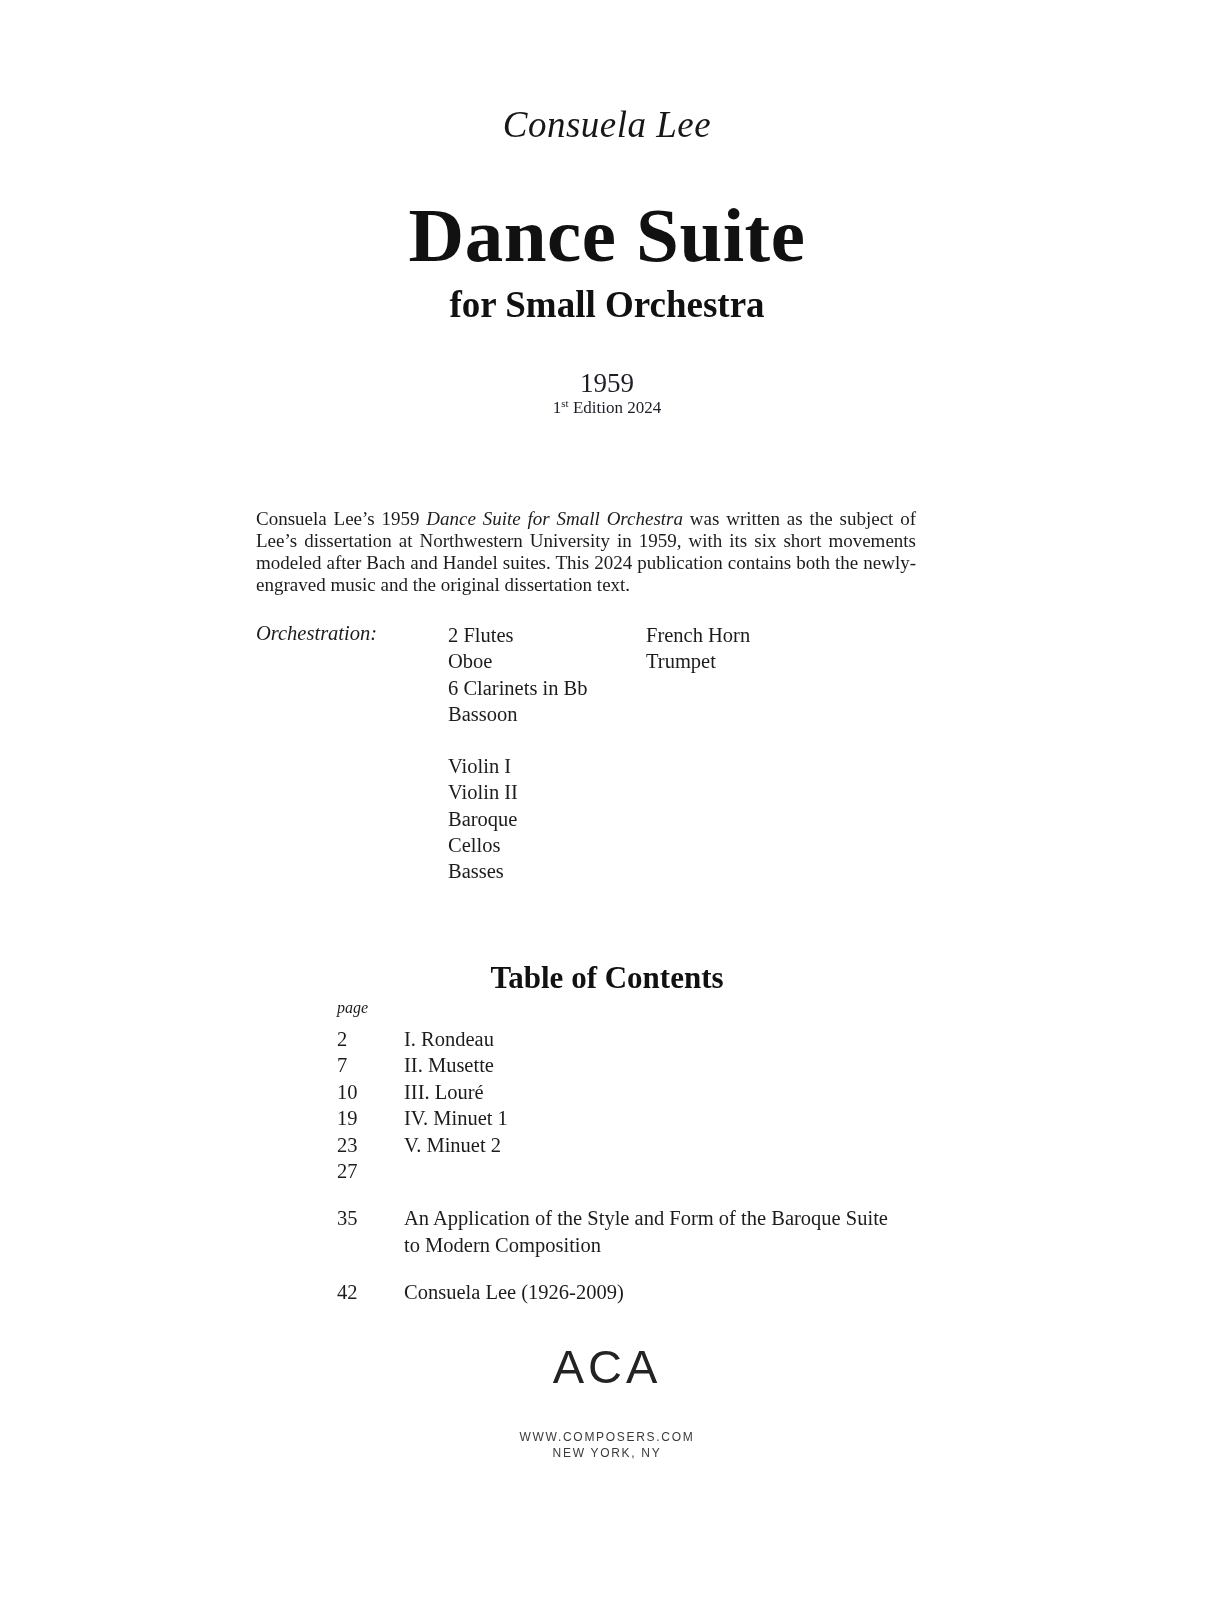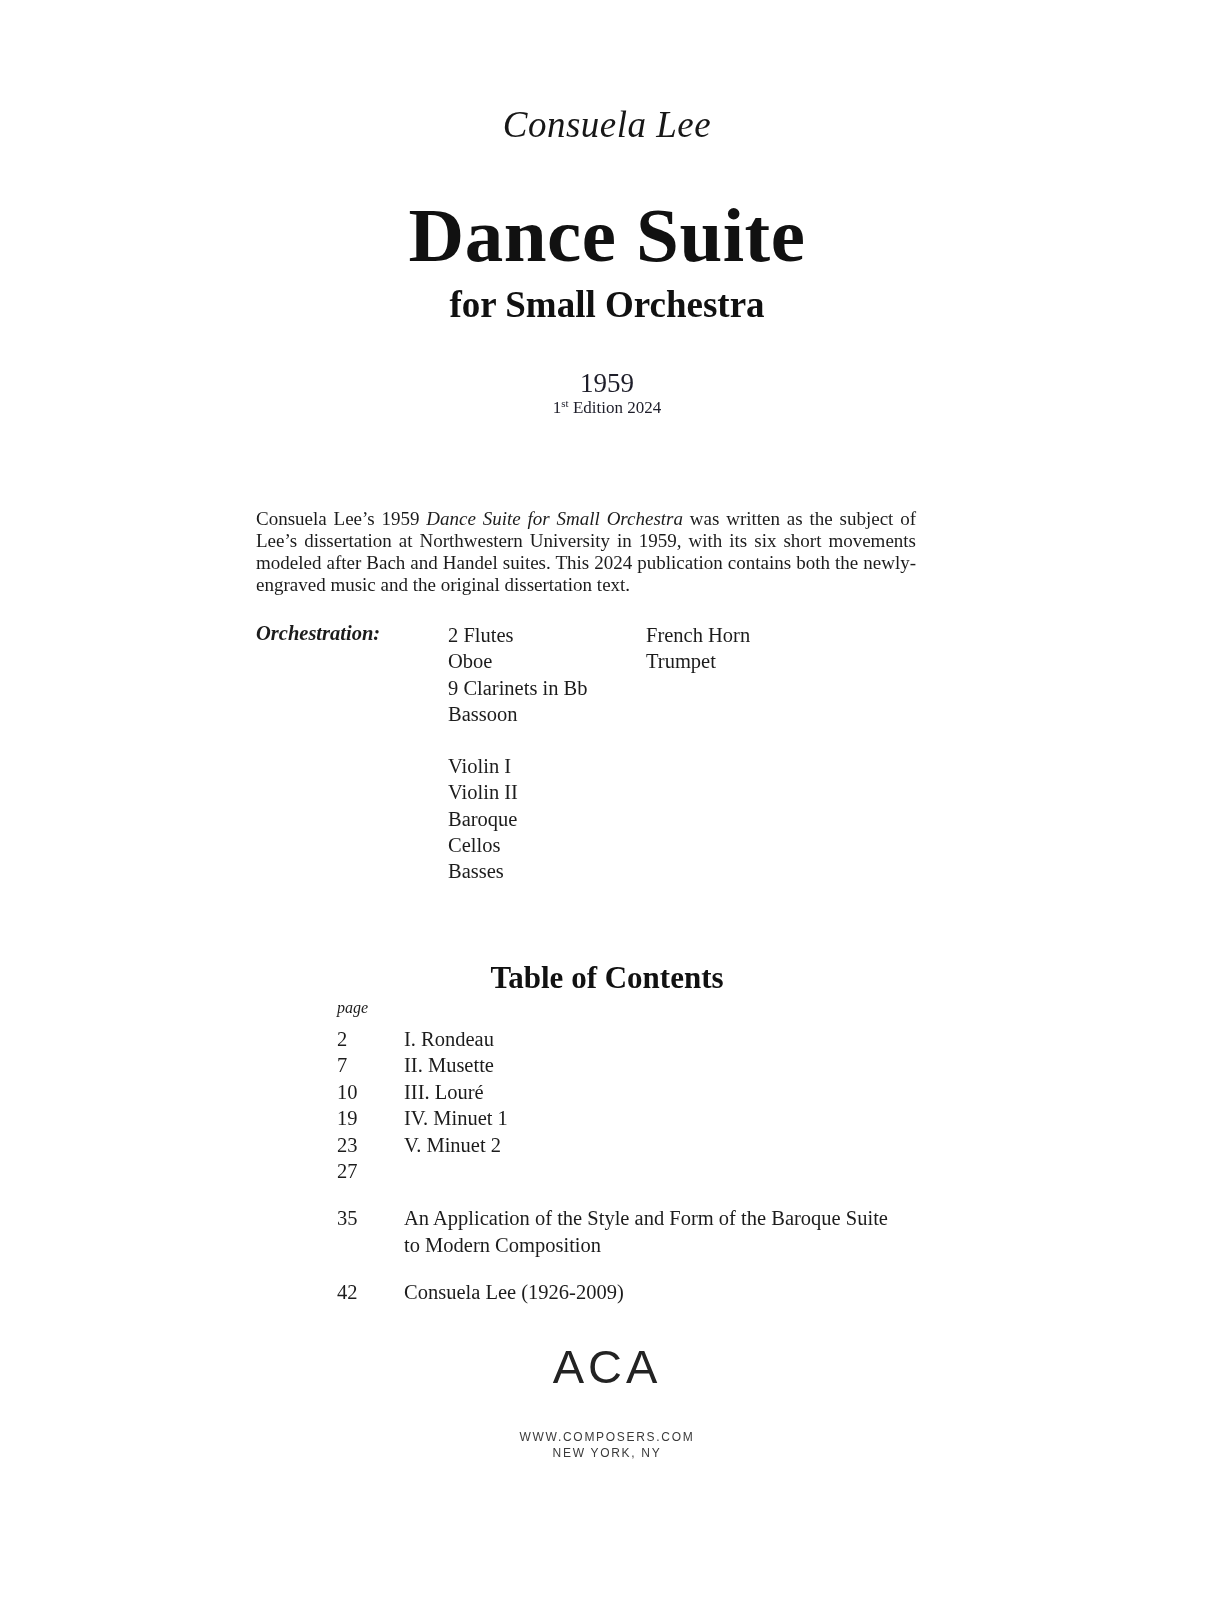--- a/index.html
+++ b/index.html
@@ -93,21 +93,20 @@
   }
   .blurb .it { font-style: italic; }
 
   
   .orch-label {
     position: absolute;
     left: 256px; top: 622px;
     font-style: italic;
     font-size: 20.5px;
     color: #1c1c1c;
-    font-weight: bold;
   }
   .orch-col {
     position: absolute;
     font-size: 20.5px;
     line-height: 26.3px;
     color: #1c1c1c;
   }
   .orch-col.c1 { left: 448px; top: 622px; }
   .orch-col.c2 { left: 646px; top: 622px; }
   .orch-col .gap { height: 26px; }
@@ -199,21 +198,21 @@
   <div class="year">1959</div>
   <div class="edition"><span>1</span><sup>st</sup><span> Edition 2024</span></div>
 
   <p class="blurb"><span>Consuela Lee’s 1959 </span><span class="it">Dance Suite for Small Orchestra</span><span> was written as the subject of Lee’s dissertation at Northwestern University in 1959, with its six short movements modeled after Bach and Handel suites. This 2024 publication contains both the newly-engraved music and the original dissertation text.</span></p>
 
   <div class="orch-label">Orchestration:</div>
 
   <div class="orch-col c1">
     <div>2 Flutes</div>
     <div>Oboe</div>
-    <div>9 Clarinets in Bb</div>
+    <div>6 Clarinets in Bb</div>
     <div>Bassoon</div>
     <div class="gap"></div>
     <div>Violin I</div>
     <div>Violin II</div>
     <div>Baroque</div>
     <div>Cellos</div>
     <div>Basses</div>
   </div>
 
   <div class="orch-col c2">

